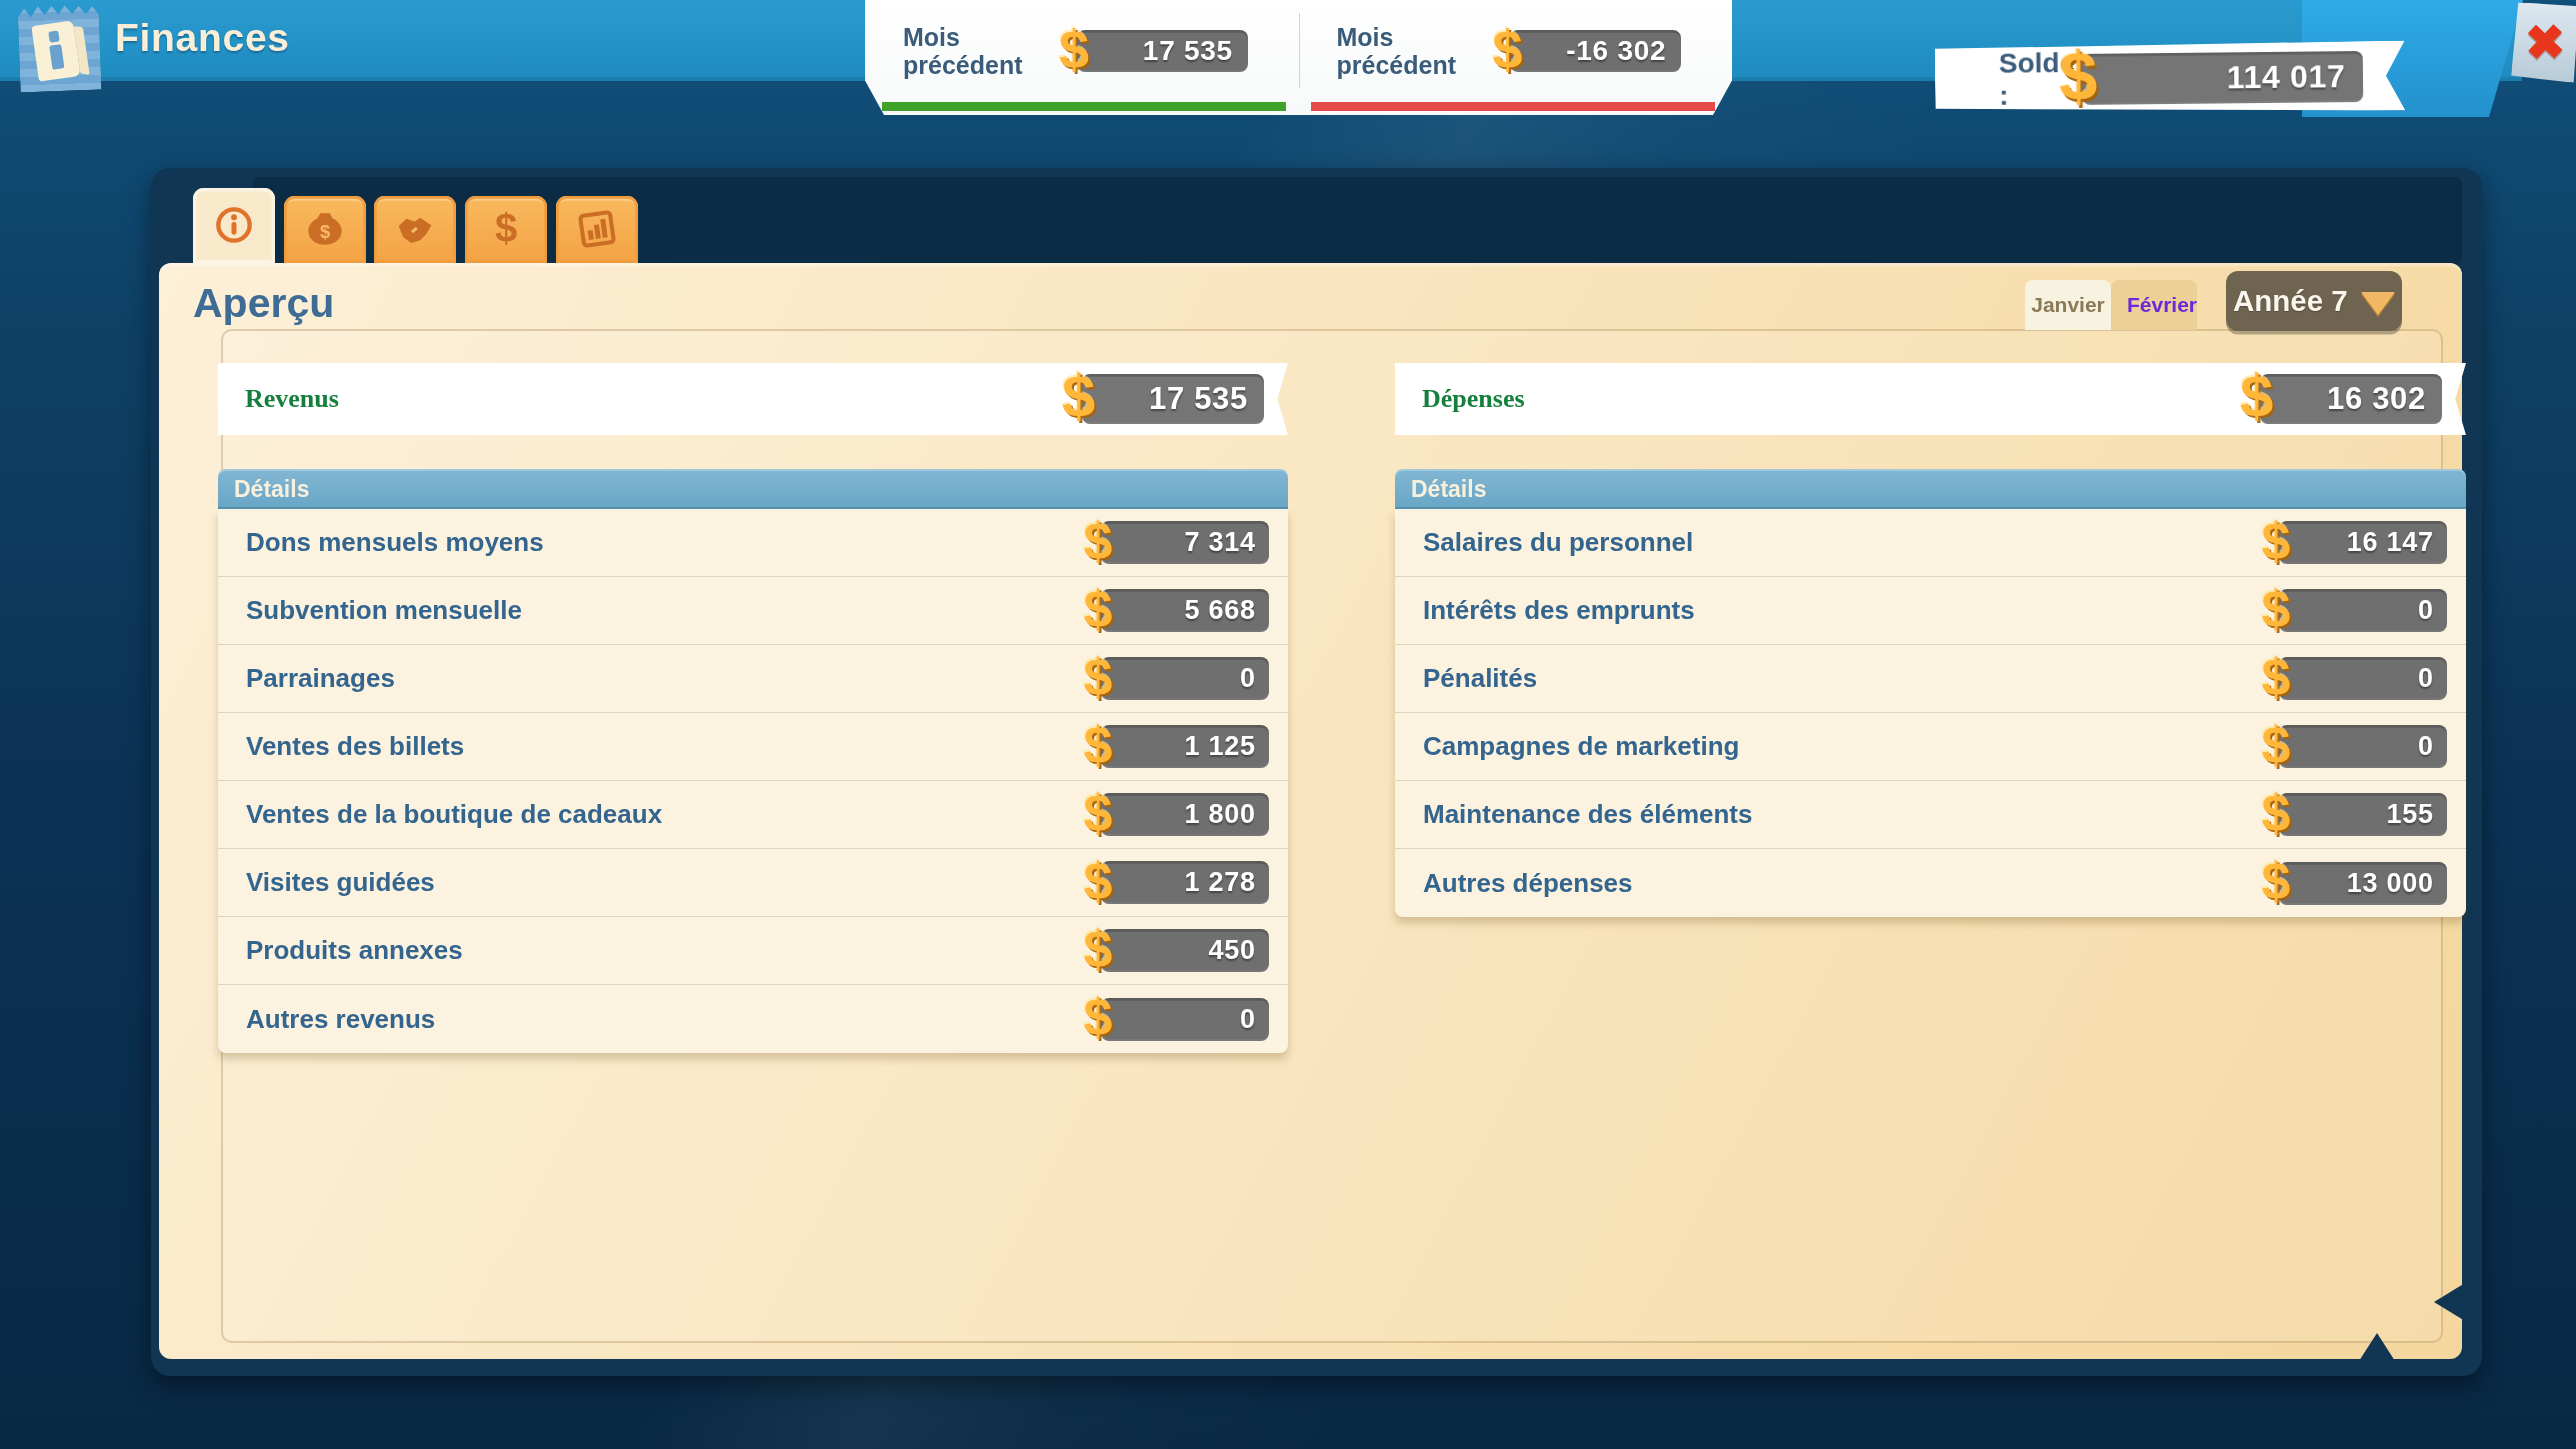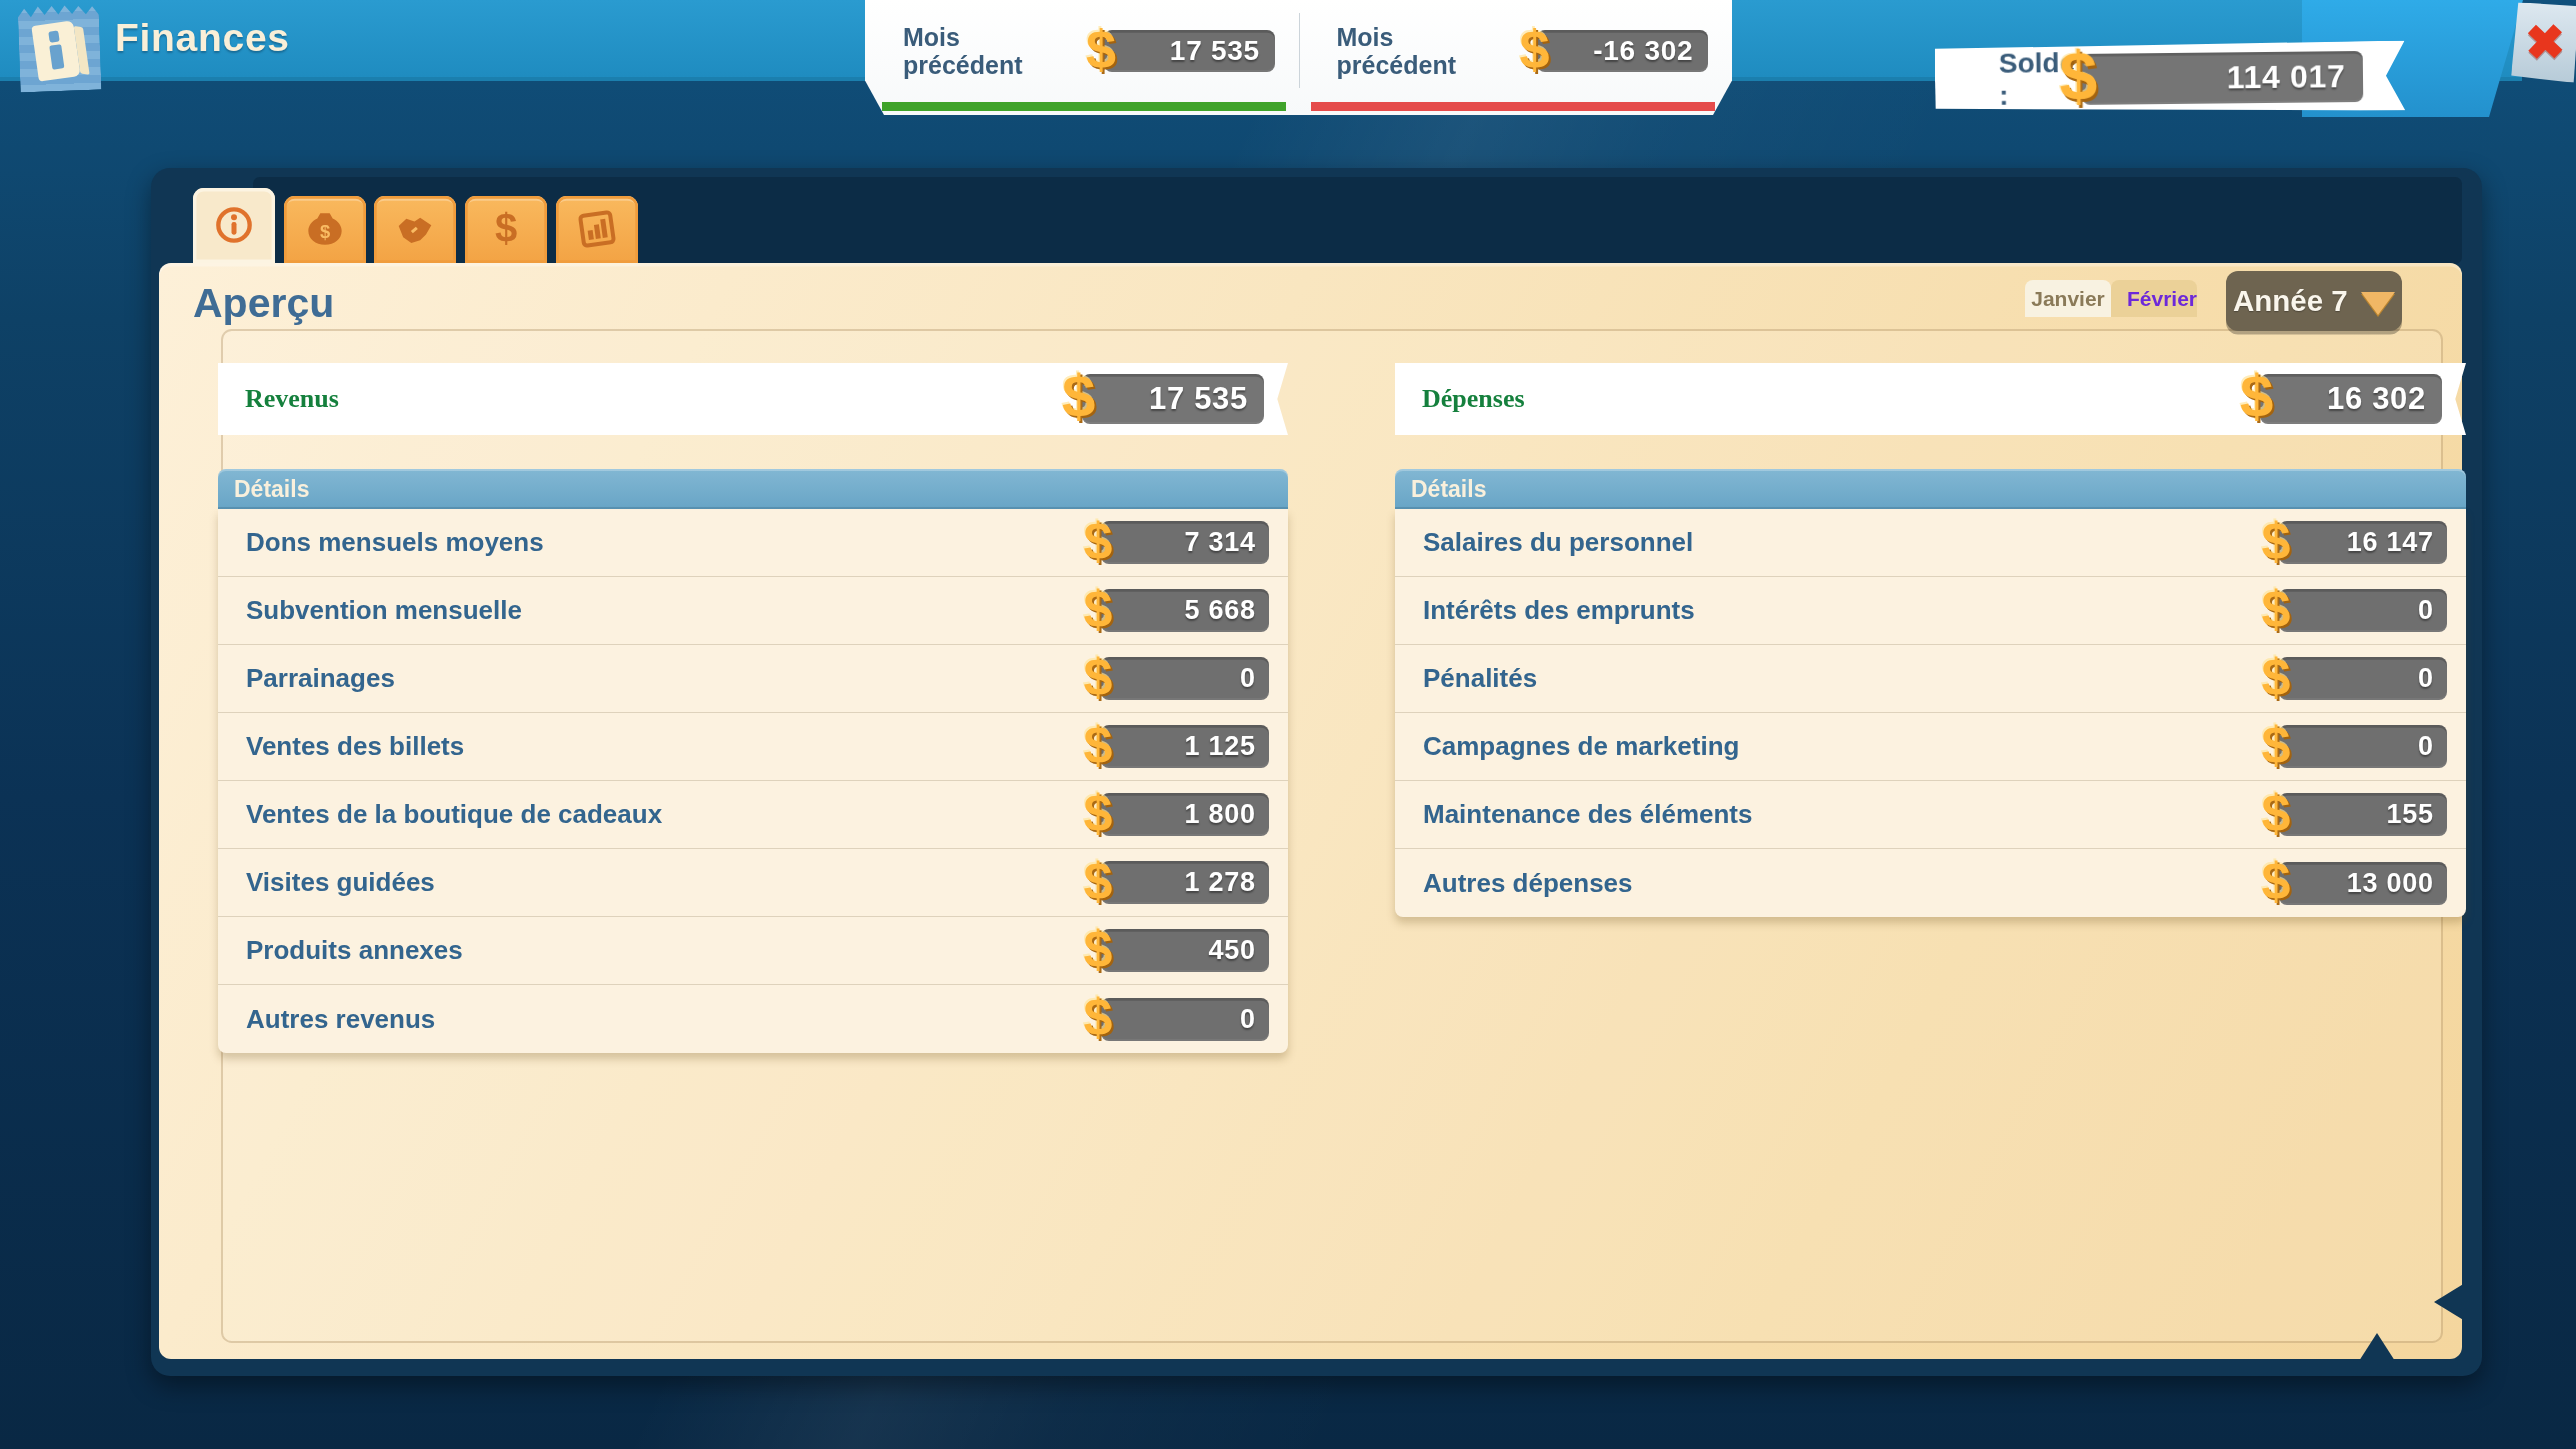--- a/index.html
+++ b/index.html
@@ -40,21 +40,21 @@
   .pill-hdr .dollar{font-size:60px;left:-20px;}
   .pill-sm{width:168px;height:43px;font-size:27px;padding-right:13.4px;}
   .pill-sm .dollar{font-size:52px;}
 
   
   .banner-center{position:absolute;left:865px;top:0;width:867px;height:115px;
     background:linear-gradient(180deg,#ffffff,#f7f9fa);
     clip-path:polygon(0 0,100% 0,100% 70%,calc(100% - 19px) 100%,19px 100%,0 70%);
     filter:drop-shadow(0 4px 4px rgba(0,30,55,0.3));}
   .half{position:absolute;top:0;bottom:13.4px;display:flex;align-items:center;
-    justify-content:space-between;padding:0 24px 0 38px;}
+    justify-content:space-between;padding:0 51px 0 38px;}
   .half.l{left:0;width:50%;}
   .half.r{left:50%;width:50%;}
   .pm-label{width:161px;font-size:25px;line-height:1.12;color:#3a5c7a;}
   .divider{position:absolute;left:50%;top:13.4px;bottom:27px;width:1.3px;background:#ccd4da;}
   .ubar{position:absolute;bottom:4px;height:8.7px;}
   .ubar.income{left:17.4px;width:calc(50% - 29.5px);background:#3fa32a;}
   .ubar.expense{right:17.4px;width:calc(50% - 29.5px);background:#e54b4b;}
 
   
   .ribbon{position:absolute;left:2302px;top:0;width:221px;height:117px;
@@ -86,21 +86,21 @@
   .tab svg{width:40px;height:40px;}
 
   
   .sheet{position:absolute;left:8px;right:20px;top:95px;bottom:17.4px;border-radius:12px;
     background:linear-gradient(118deg,#fdf0d8 0%,#f9e6c0 40%,#f6dca9 75%,#f4d69e 100%);
     box-shadow:inset 0 3.4px 0 rgba(255,255,255,0.3);}
   .apercu{position:absolute;left:34px;top:17.4px;font-size:41px;color:#3f6c95;}
   .inner{position:absolute;left:62px;right:19px;top:66px;bottom:16px;
     border:2px solid rgba(146,112,58,0.28);border-radius:10.7px;background:rgba(255,249,235,0.15);}
   .mtabs{position:absolute;top:17.4px;left:1866px;display:flex;height:49px;z-index:2;}
-  .mtab{width:86px;height:37px;border-radius:8px 8px 0 0;font-size:21px;
+  .mtab{width:86px;height:50px;border-radius:8px 8px 0 0;font-size:21px;
     display:flex;align-items:center;justify-content:center;cursor:pointer;}
   .mtab.plain{background:#f8f2e1;color:#8a7a58;}
   .mtab.selected{background:#ebd198;color:#6d28d9;padding-left:16px;}
   .year-btn{position:absolute;top:8px;left:2067px;width:176px;height:60px;background:#6e6450;
     border-radius:12px;display:flex;align-items:center;justify-content:center;gap:13.4px;
     color:#faf6ec;font-size:29.5px;box-shadow:0 3.4px 0 rgba(0,0,0,0.28);cursor:pointer;z-index:2;
     text-shadow:0 1.3px 1.3px rgba(0,0,0,0.3);}
   .tri{width:0;height:0;border-left:17.4px solid transparent;border-right:17.4px solid transparent;
     border-top:23px solid #f1b765;margin-top:5.4px;filter:drop-shadow(0 2px 0 #b9842f);}
 

